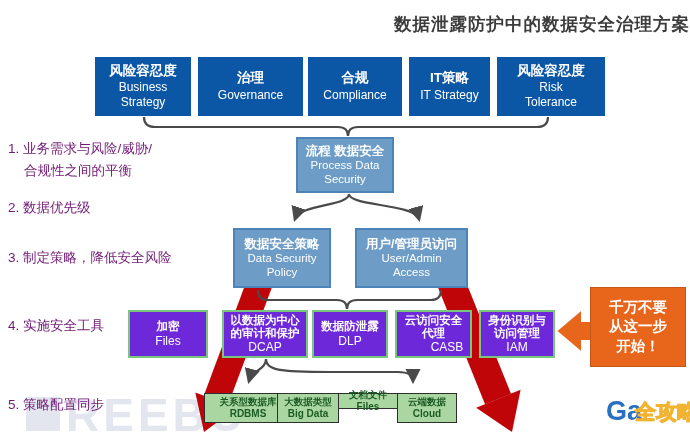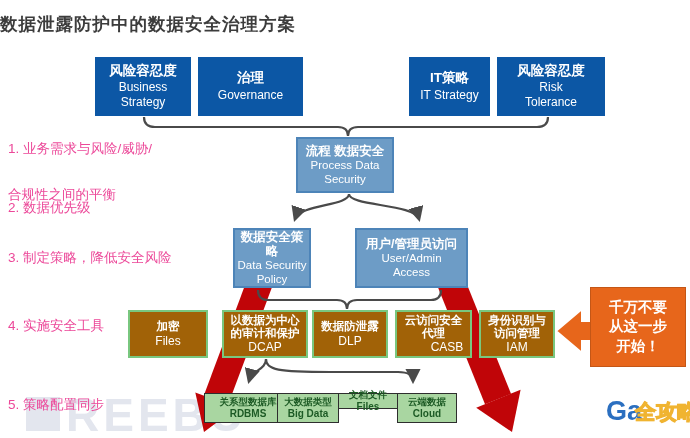--- a/index.html
+++ b/index.html
@@ -2,41 +2,41 @@
 <html><head>
 <meta charset="utf-8">
 <style>
   html,body{margin:0;padding:0;background:#fff;}
   #stage{
     position:relative;width:690px;height:438px;overflow:hidden;background:#fff;
     font-family:"Liberation Sans","DejaVu Sans",sans-serif;
   }
   .abs{position:absolute;box-sizing:border-box;}
   #title{
-    left:0;top:12px;width:690px;text-align:left;
+    left:0;top:12px;width:690px;text-align:right;
     font-size:17.5px;font-weight:bold;color:#3c3c3c;letter-spacing:1px;z-index:2;
   }
   .box{display:flex;flex-direction:column;align-items:center;justify-content:center;
        text-align:center;color:#fff;z-index:2;line-height:1.12;}
   .box-blue{background:#0C57A5;}
   .box-blue .zh{font-size:13.5px;font-weight:bold;margin-bottom:2px;}
   .box-blue .en{font-size:12px;line-height:1.25;}
   .box-steel{background:#6D9CC6;border:2px solid #4d84b8;}
   .box-steel .zh{font-size:12.5px;font-weight:bold;margin-bottom:1px;}
   .box-steel .en{font-size:11.5px;line-height:1.2;}
-  .box-green{background:#a16207;border:2px solid #79c77f;}
+  .box-green{background:#6d28d9;border:2px solid #79c77f;}
   .box-green .zh{font-size:11.5px;font-weight:bold;line-height:1.15;}
   .box-green .en{font-size:12px;margin-top:2px;}
   .box-lgreen{background:#A9D6A1;border:1px solid #2e2e2e;color:#1d5b25;z-index:2;
        display:flex;flex-direction:column;align-items:center;justify-content:center;text-align:center;}
   .box-lgreen .zh{font-size:9.5px;font-weight:bold;line-height:1.15;}
   .box-lgreen .en{font-size:10px;font-weight:bold;line-height:1.15;}
   .box-orange{background:#E7661B;border:1px solid rgba(0,0,0,0.15);}
   .box-orange .wline{font-size:14.5px;font-weight:bold;line-height:1.35;}
-  .step{position:absolute;font-size:13.5px;color:#ec4899;white-space:nowrap;z-index:2;}
+  .step{position:absolute;font-size:13.5px;color:#701a75;white-space:nowrap;z-index:2;}
   #svg-layer{position:absolute;left:0;top:0;z-index:1;pointer-events:none;}
   #watermark{
     left:26px;top:388px;font-size:46px;font-weight:bold;color:#e3e6ee;
     letter-spacing:4px;z-index:0;white-space:nowrap;
   }
   #wm-square{display:inline-block;width:34px;height:34px;background:#e3e6ee;margin-right:6px;}
   #logo{left:606px;top:396px;z-index:3;white-space:nowrap;display:flex;align-items:center;}
   #logo-part1{color:#2B6FC0;font-size:27px;font-weight:bold;}
   #logo-part2{
     color:#D93025;font-size:21px;font-weight:bold;margin-left:-7px;
@@ -82,45 +82,49 @@
   <div id="title" class="abs">数据泄露防护中的数据安全治理方案</div>
 
   <div class="abs box box-blue" style="left:95px;top:57px;width:96px;height:59px;">
     <div class="zh">风险容忍度</div>
     <div class="en" style="width:72px;">Business Strategy</div>
   </div>
   <div class="abs box box-blue" style="left:198px;top:57px;width:105px;height:59px;">
     <div class="zh">治理</div>
     <div class="en">Governance</div>
   </div>
+  <div class="abs box box-blue" style="left:308px;top:57px;width:94px;height:59px;">
+    <div class="zh">合规</div>
+    <div class="en">Compliance</div>
+  </div>
   <div class="abs box box-blue" style="left:409px;top:57px;width:81px;height:59px;">
     <div class="zh">IT策略</div>
     <div class="en">IT Strategy</div>
   </div>
   <div class="abs box box-blue" style="left:497px;top:57px;width:108px;height:59px;">
     <div class="zh">风险容忍度</div>
     <div class="en" style="width:76px;">Risk Tolerance</div>
   </div>
 
   <div class="abs box box-steel" style="left:296px;top:137px;width:98px;height:56px;">
     <div class="zh">流程 数据安全</div>
     <div class="en" style="width:80px;">Process Data Security</div>
   </div>
 
-  <div class="abs box box-steel" style="left:233px;top:228px;width:78px;height:60px;">
+  <div class="abs box box-steel" style="left:233px;top:228px;width:98px;height:60px;">
     <div class="zh">数据安全策略</div>
     <div class="en" style="width:82px;">Data Security Policy</div>
   </div>
   <div class="abs box box-steel" style="left:355px;top:228px;width:113px;height:60px;">
     <div class="zh">用户/管理员访问</div>
     <div class="en" style="width:78px;">User/Admin Access</div>
   </div>
 
   <div class="step" style="left:8px;top:140px;">1. 业务需求与风险/威胁/</div>
-  <div class="step" style="left:8px;top:162px;margin-top:24px;">合规性之间的平衡</div>
+  <div class="step" style="left:24px;top:162px;">合规性之间的平衡</div>
   <div class="step" style="left:8px;top:199px;">2. 数据优先级</div>
   <div class="step" style="left:8px;top:249px;">3. 制定策略，降低安全风险</div>
   <div class="step" style="left:8px;top:317px;">4. 实施安全工具</div>
   <div class="step" style="left:8px;top:396px;">5. 策略配置同步</div>
 
   <div class="abs box box-green" style="left:128px;top:310px;width:80px;height:48px;">
     <div class="zh">加密</div>
     <div class="en">Files</div>
   </div>
   <div class="abs box box-green" style="left:222px;top:310px;width:86px;height:48px;">

